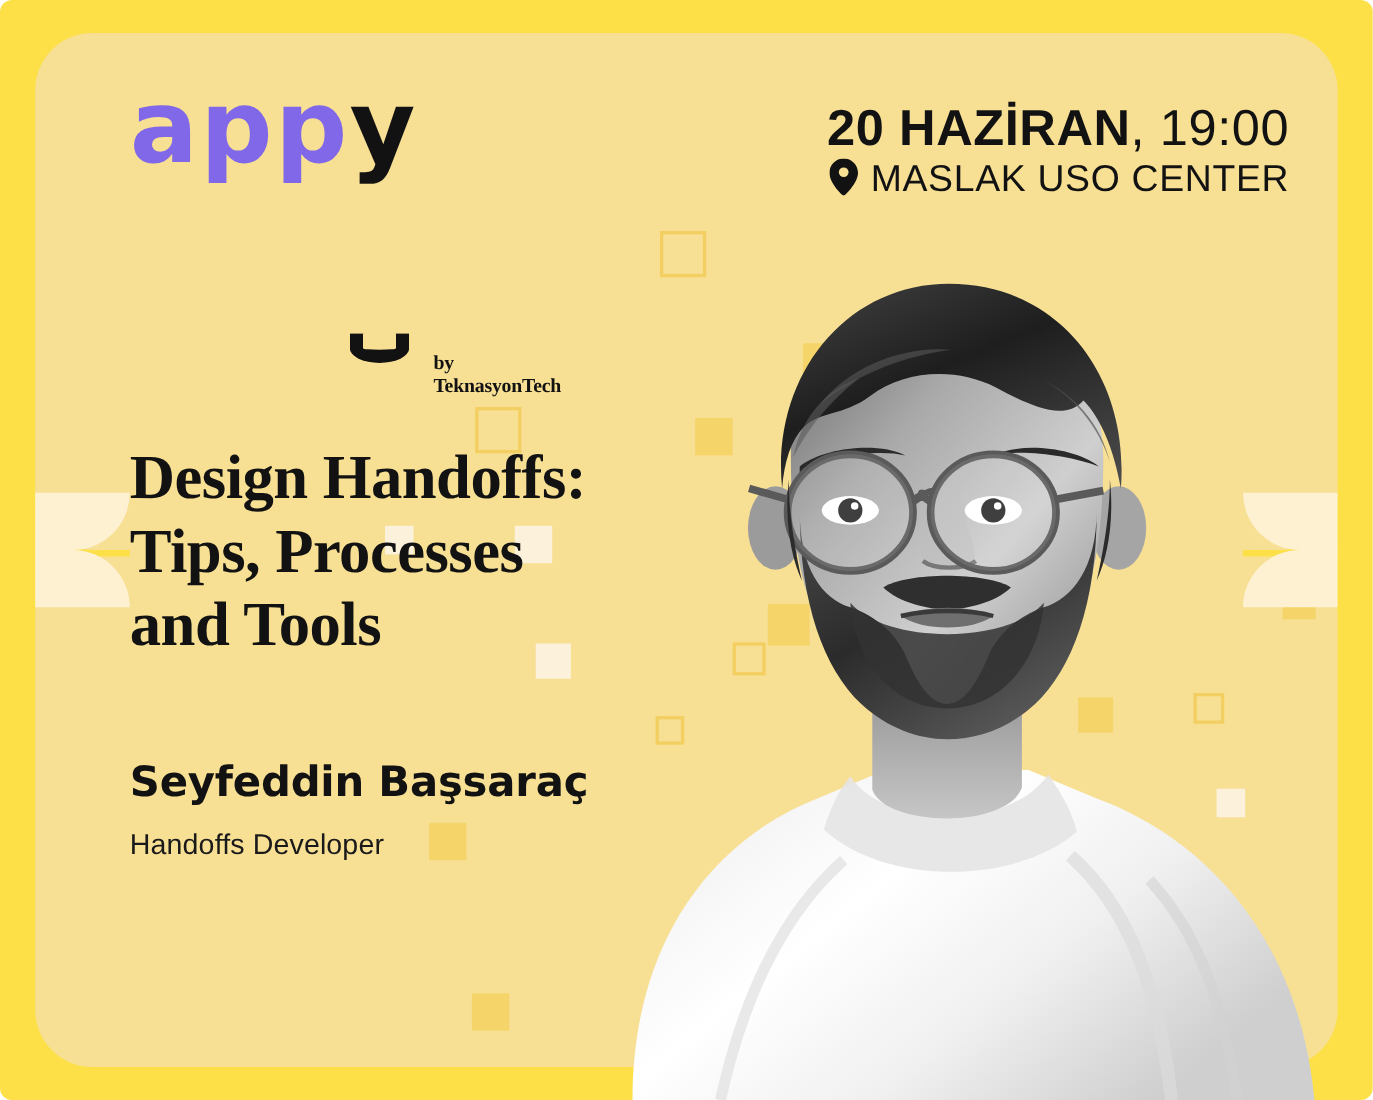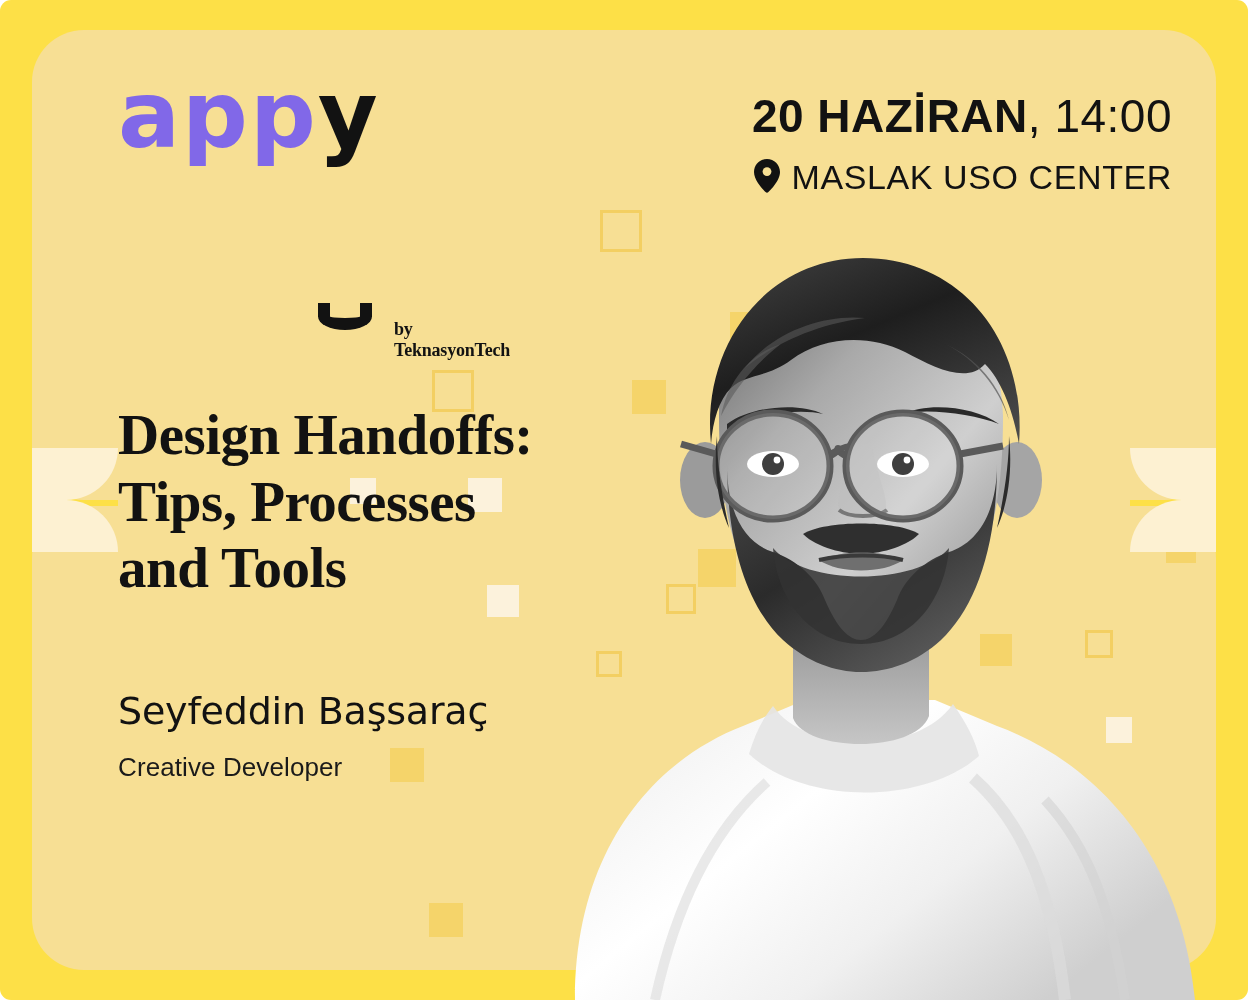--- a/index.html
+++ b/index.html
@@ -122,21 +122,21 @@
     line-height: 1.05;
   }
   #date-line .date-bold { font-weight: 700; }
   #date-line .time-light { font-weight: 400; }
 
   #venue-line {
     display: flex;
     align-items: center;
     justify-content: flex-end;
     gap: 12px;
-    margin-top: 18px;
+    margin-top: 4px;
     white-space: nowrap;
   }
   #venue-text {
     font-size: 34px;
     font-weight: 400;
     color: #121212;
     letter-spacing: 0.6px;
   }
   #pin-icon { display: block; }
 
@@ -152,21 +152,21 @@
     line-height: 1.17;
     color: #121212;
     letter-spacing: -0.5px;
     white-space: pre-line;
   }
   #speaker-name {
     position: absolute;
     left: 118px;
     top: 689px;
     font-family: "DejaVu Sans", sans-serif;
-    font-weight: 400;
+    font-weight: 700;
     font-size: 38px;
     color: #121212;
     letter-spacing: -0.2px;
   }
   #speaker-role {
     position: absolute;
     left: 118px;
     top: 752px;
     font-size: 26px;
     font-weight: 400;
@@ -218,21 +218,21 @@
   <div id="logo">
     <div id="logo-appy" class="logo-line">
       <span class="pp">app</span><span class="yy">y</span>
     </div>
     <div id="logo-smile"></div>
     <div id="logo-byline">by TeknasyonTech</div>
   </div>
 
   <div id="header-right">
     <div id="date-line">
-      <span class="date-bold">20 HAZİRAN</span><span class="time-light">, </span><span class="time-light">14:00</span>
+      <span class="date-bold">20 HAZİRAN</span><span class="time-light">, </span><span class="time-light">19:00</span>
     </div>
     <div id="venue-line">
       <span id="pin-icon">
         <svg width="26" height="34" viewBox="0 0 26 34" aria-hidden="true">
           <path d="M13 0C5.82 0 0 5.82 0 13c0 9.2 11.1 19.6 11.58 20.04a2.1 2.1 0 0 0 2.84 0C14.9 32.6 26 22.2 26 13 26 5.82 20.18 0 13 0z" fill="#121212"></path>
           <circle cx="13" cy="12.6" r="4.4" fill="#F7DF94"></circle>
         </svg>
       </span>
       <span id="venue-text">MASLAK USO CENTER</span>
     </div>
@@ -339,19 +339,19 @@
 
       <path d="M212 188 C208 226 214 258 224 280 C216 244 212 214 212 188 Z" fill="#2b2b2b"></path>
       <path d="M504 188 C508 226 502 258 492 280 C500 244 504 214 504 188 Z" fill="#2b2b2b"></path>
     </svg>
   </div>
 
   <div id="title">Design Handoffs:
 Tips, Processes
 and Tools</div>
   <div id="speaker-name">Seyfeddin Başsaraç</div>
-  <div id="speaker-role">Creative Developer</div>
+  <div id="speaker-role">Handoffs Developer</div>
 
 <div style="position: absolute; left: 32px; top: 448px; width: 86px; height: 52px; background: rgb(253, 241, 210); border-radius: 0px 0px 86px;"></div>
     <div style="position: absolute; left: 32px; top: 500px; width: 86px; height: 52px; background: rgb(253, 241, 210); border-radius: 0px 86px 0px 0px;"></div>
     <div style="position: absolute; left: 1130px; top: 448px; width: 86px; height: 52px; background: rgb(253, 241, 210); border-radius: 0px 0px 0px 86px;"></div>
     <div style="position: absolute; left: 1130px; top: 500px; width: 86px; height: 52px; background: rgb(253, 241, 210); border-radius: 86px 0px 0px;"></div>
   </div>
 
 </body></html>

